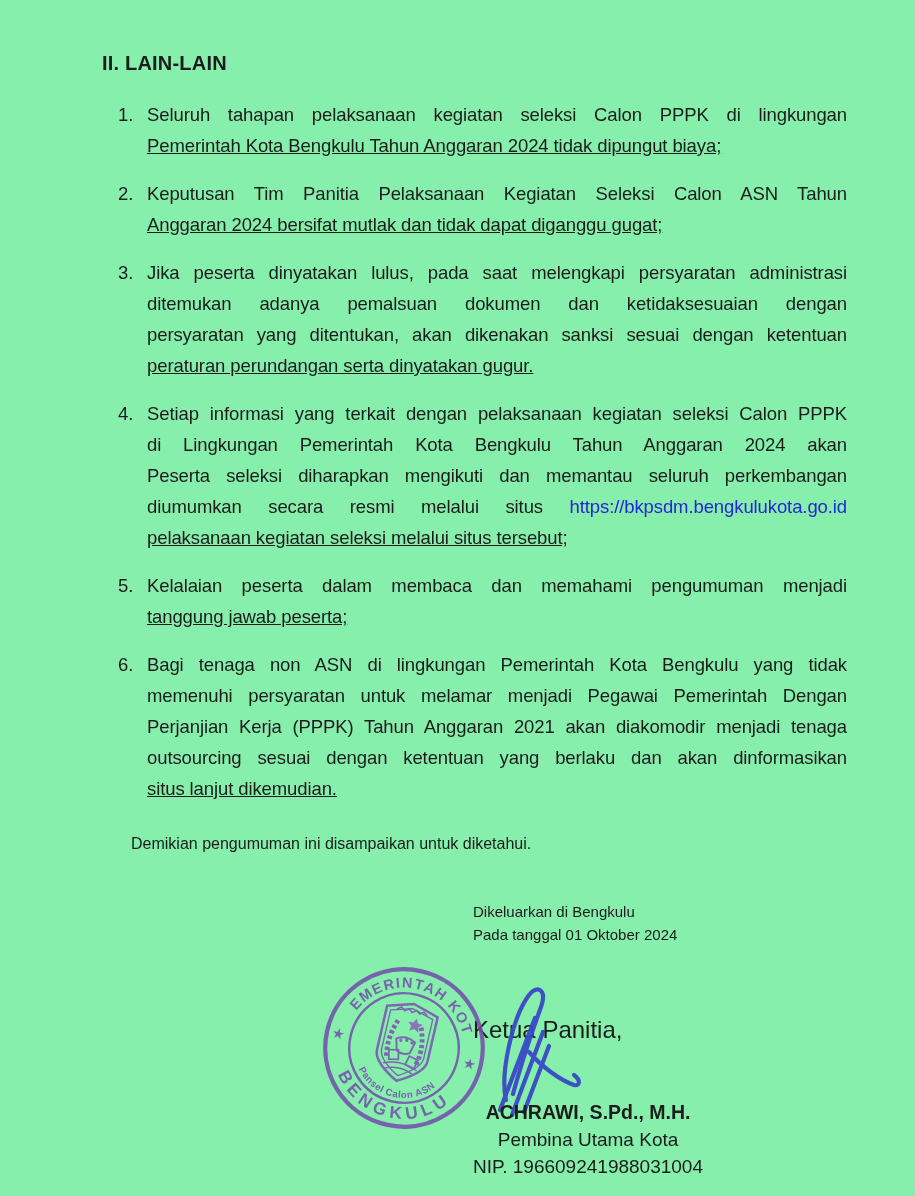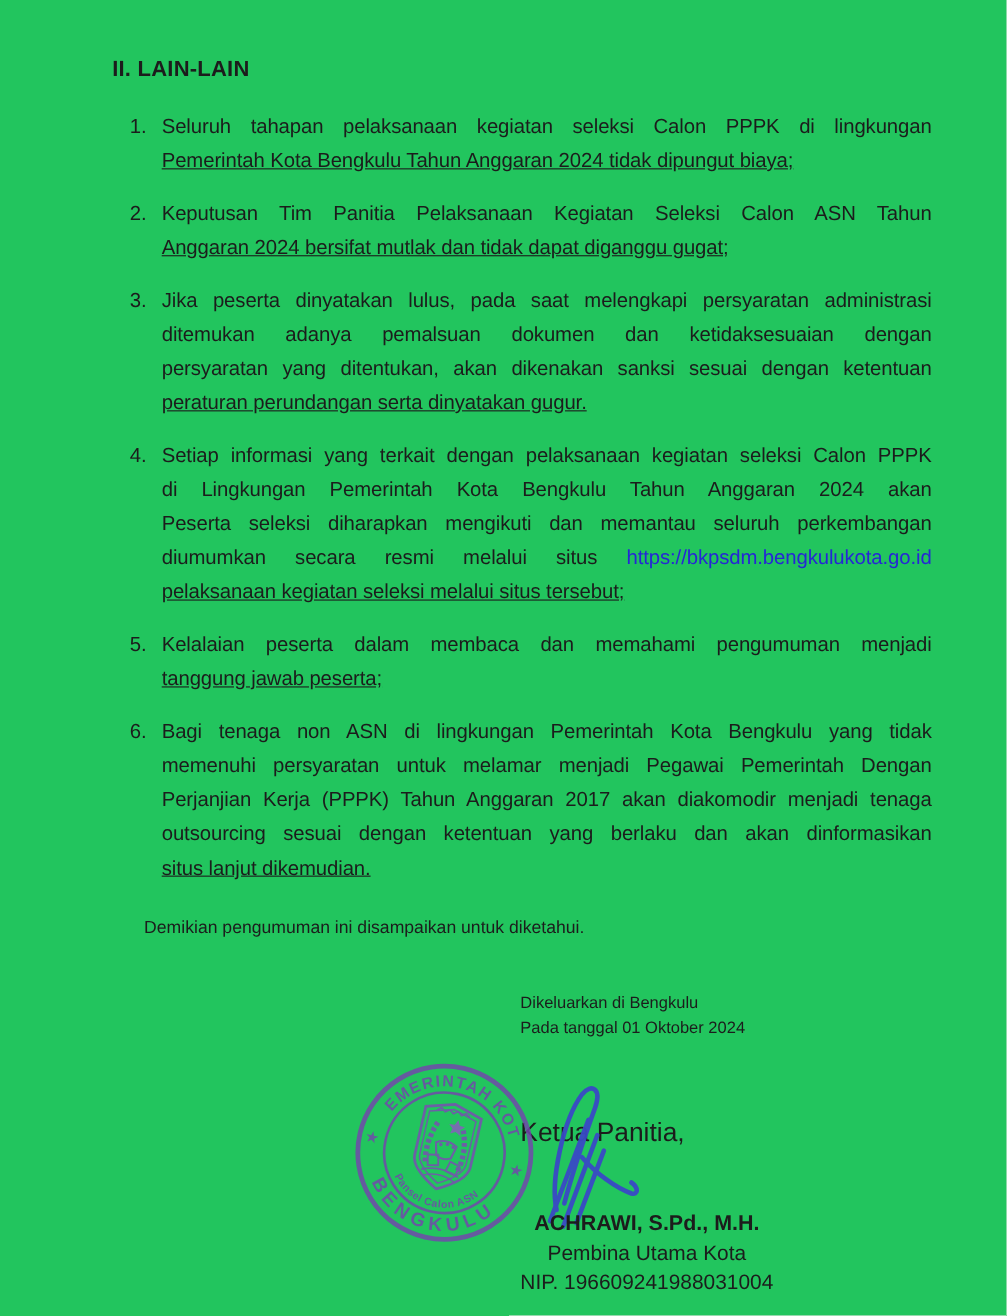--- a/index.html
+++ b/index.html
@@ -1,19 +1,19 @@
 <!DOCTYPE html>
 <html><head>
 <meta charset="utf-8">
 <style>
   html,body{margin:0;padding:0;background:#e8e8e8;}
   .page{
     position:relative;
     width:915px;height:1196px;
-    background:#22c55e;
+    background:#86efac;
     font-family:"Liberation Sans", sans-serif;
     color:#1c1c1c;
     overflow:hidden;
     margin:0 auto;
   }
   .heading{
     position:absolute;left:102px;top:52px;
     font-size:20px;font-weight:bold;letter-spacing:.2px;
   }
   .item-list{
@@ -99,21 +99,21 @@
         <div>
           <div class="line"><span>Kelalaian peserta dalam membaca dan memahami pengumuman menjadi</span></div>
           <div class="line last"><span>tanggung jawab peserta;</span></div>
         </div>
       </div>
       <div class="item">
         <div class="num">6.</div>
         <div>
           <div class="line"><span>Bagi tenaga non ASN di lingkungan Pemerintah Kota Bengkulu yang tidak</span></div>
           <div class="line"><span>memenuhi persyaratan untuk melamar menjadi Pegawai Pemerintah Dengan</span></div>
-          <div class="line"><span>Perjanjian Kerja (PPPK) Tahun Anggaran 2017 akan diakomodir menjadi tenaga</span></div>
+          <div class="line"><span>Perjanjian Kerja (PPPK) Tahun Anggaran 2021 akan diakomodir menjadi tenaga</span></div>
           <div class="line"><span>outsourcing sesuai dengan ketentuan yang berlaku dan akan dinformasikan</span></div>
           <div class="line last"><span>situs lanjut dikemudian.</span></div>
         </div>
       </div>
     </div>
 
   <div class="closing">Demikian pengumuman ini disampaikan untuk diketahui.</div>
 
   <div class="issue-block">
     <div>Dikeluarkan di Bengkulu</div>

